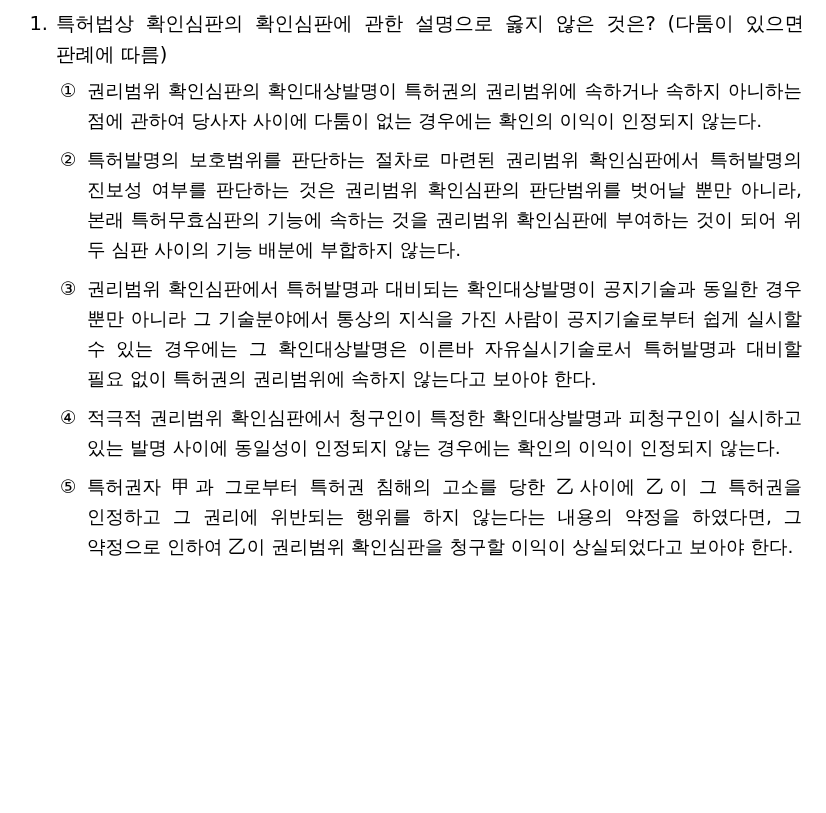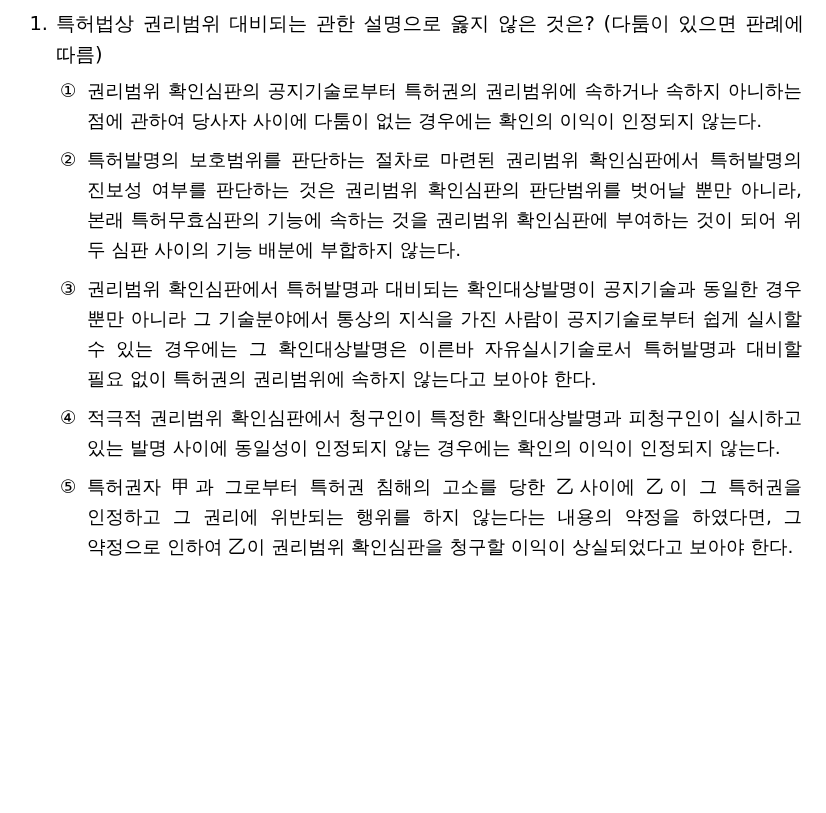--- a/index.html
+++ b/index.html
@@ -73,28 +73,28 @@
     padding-right: 2px;
   }
 </style>
 </head>
 <body>
 
 <div class="page">
 
   <div class="question">
     <div class="q-number">1.</div>
-    <div class="q-text">특허법상 권리범위 대비되는 관한 설명으로 옳지 않은 것은? (다툼이 있으면 판례에 따름)</div>
+    <div class="q-text">특허법상 확인심판의 확인심판에 관한 설명으로 옳지 않은 것은? (다툼이 있으면 판례에 따름)</div>
   </div>
 
   <div class="choices">
 
     <div class="choice">
       <div class="c-marker">①</div>
-      <div class="c-text">권리범위 확인심판의 공지기술로부터 특허권의 권리범위에 속하거나 속하지 아니하는 점에 관하여 당사자 사이에 다툼이 없는 경우에는 확인의 이익이 인정되지 않는다.</div>
+      <div class="c-text">권리범위 확인심판의 확인대상발명이 특허권의 권리범위에 속하거나 속하지 아니하는 점에 관하여 당사자 사이에 다툼이 없는 경우에는 확인의 이익이 인정되지 않는다.</div>
     </div>
 
     <div class="choice">
       <div class="c-marker">②</div>
       <div class="c-text">특허발명의 보호범위를 판단하는 절차로 마련된 권리범위 확인심판에서 특허발명의 진보성 여부를 판단하는 것은 권리범위 확인심판의 판단범위를 벗어날 뿐만 아니라, 본래 특허무효심판의 기능에 속하는 것을 권리범위 확인심판에 부여하는 것이 되어 위 두 심판 사이의 기능 배분에 부합하지 않는다.</div>
     </div>
 
     <div class="choice">
       <div class="c-marker">③</div>
       <div class="c-text">권리범위 확인심판에서 특허발명과 대비되는 확인대상발명이 공지기술과 동일한 경우 뿐만 아니라 그 기술분야에서 통상의 지식을 가진 사람이 공지기술로부터 쉽게 실시할 수 있는 경우에는 그 확인대상발명은 이른바 자유실시기술로서 특허발명과 대비할 필요 없이 특허권의 권리범위에 속하지 않는다고 보아야 한다.</div>

